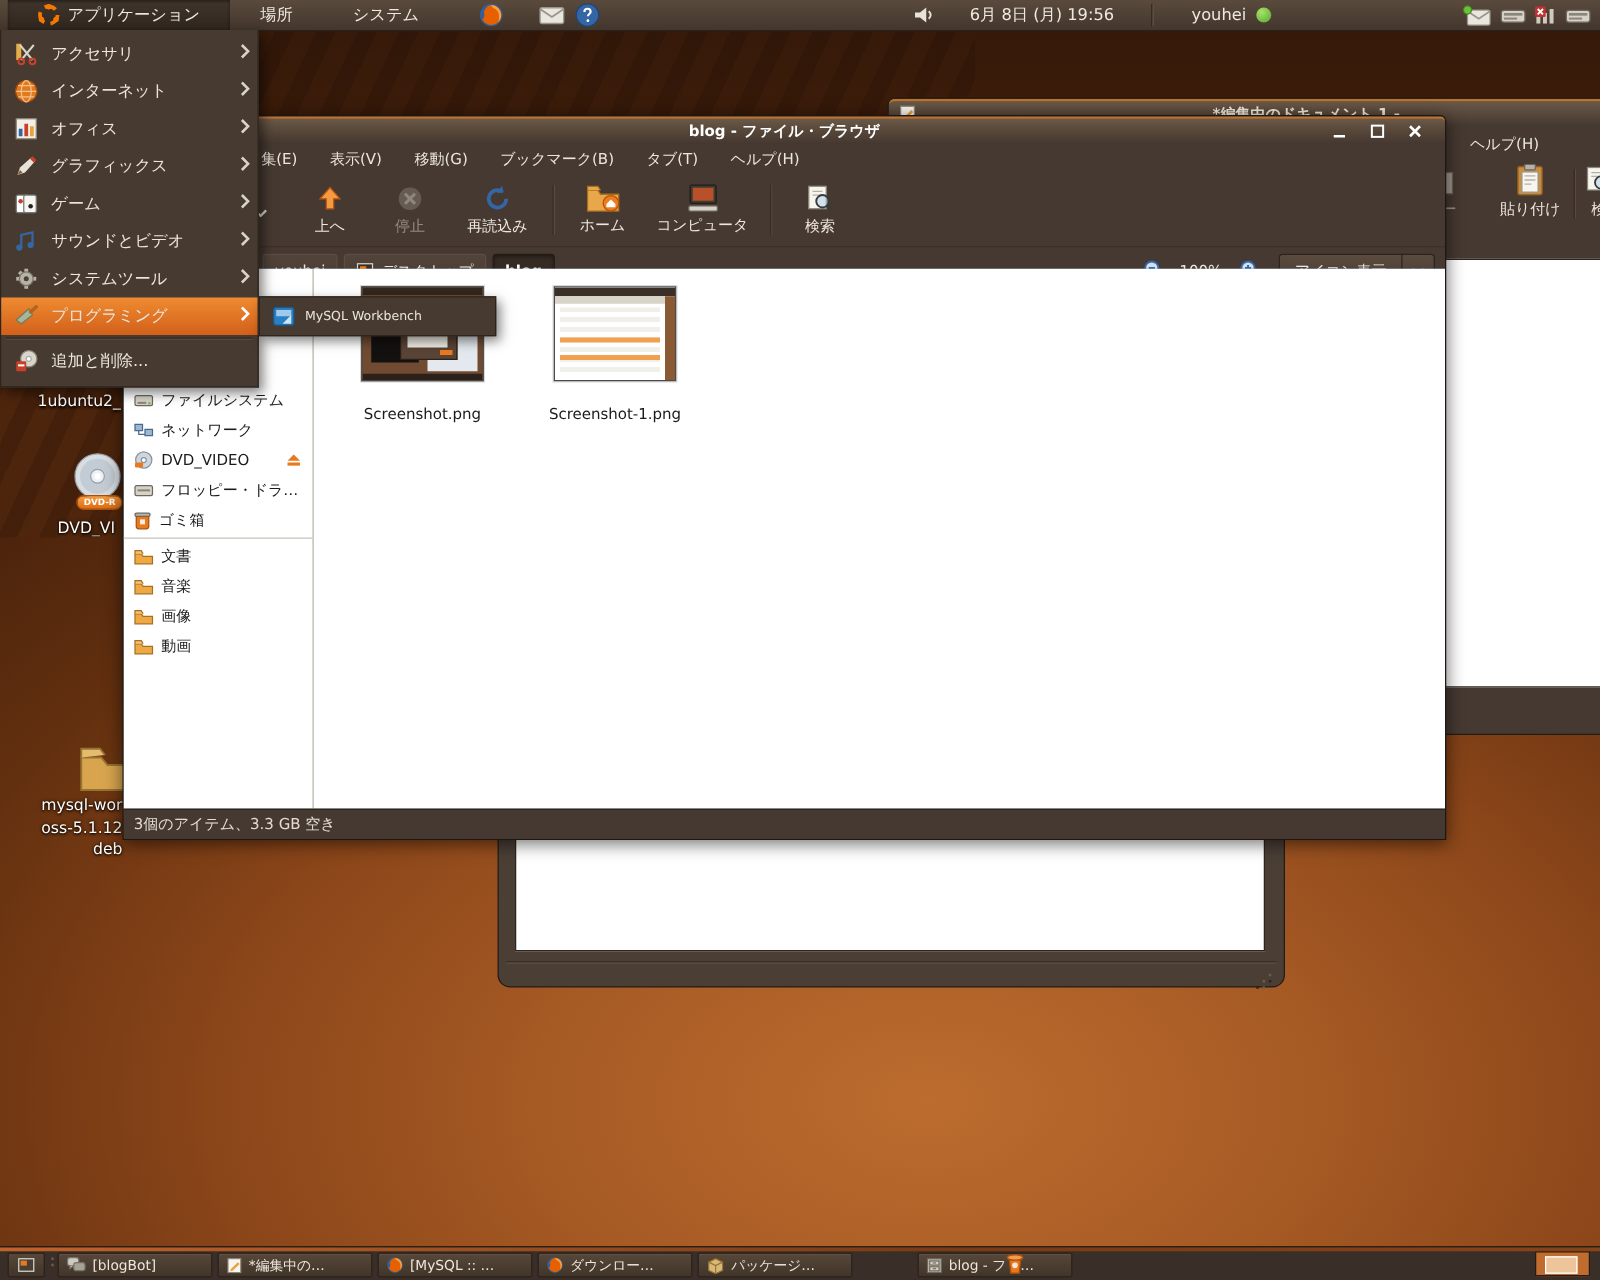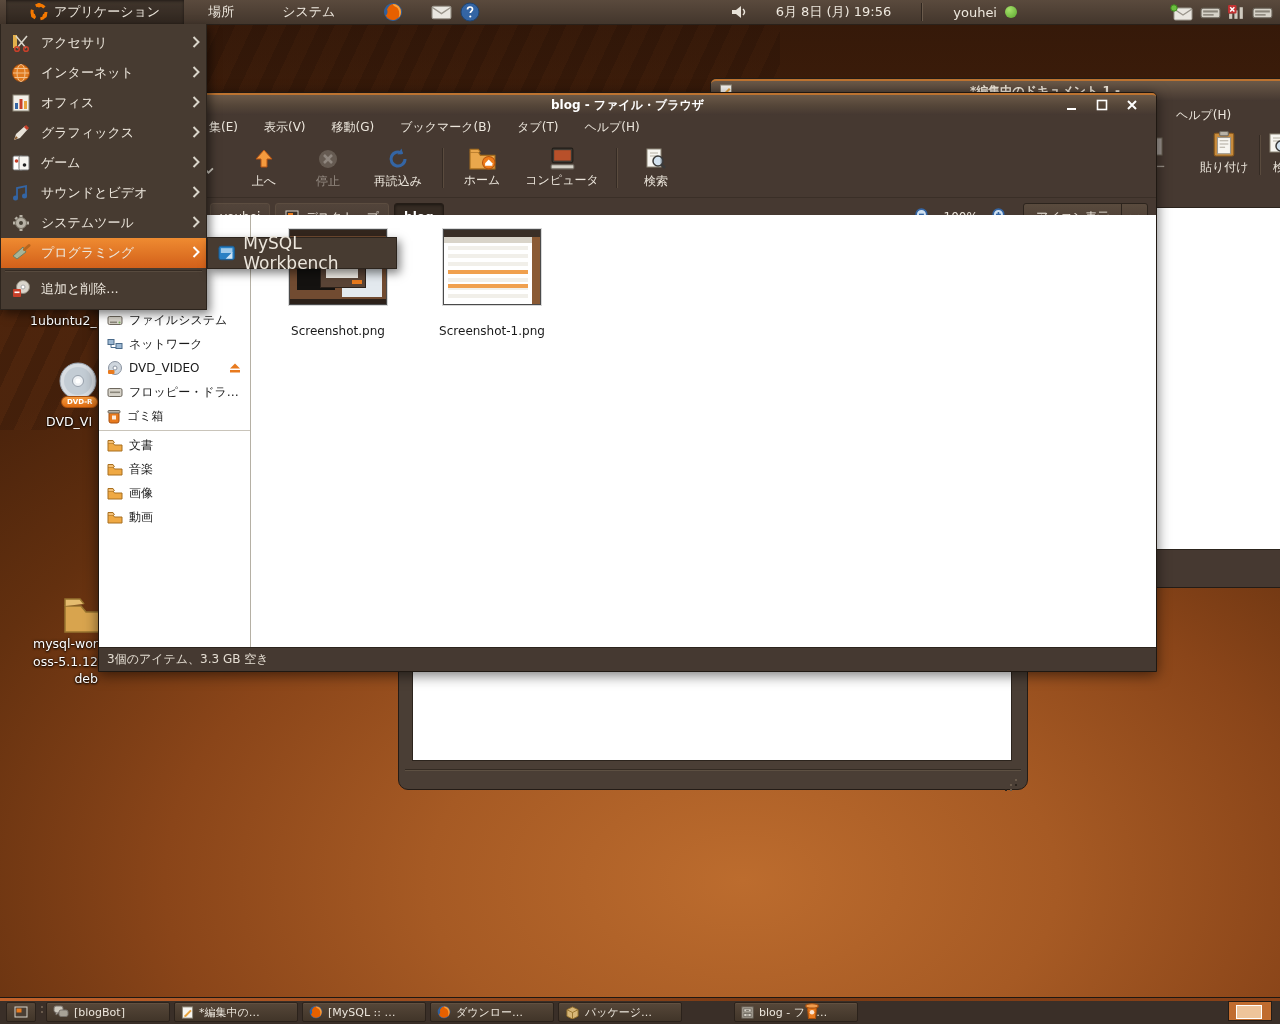--- a/index.html
+++ b/index.html
@@ -25,21 +25,21 @@
   
   .appmenu{position:absolute;left:0;top:24px;width:207px;height:286px;z-index:50;
     background:#473b31;border:1px solid #2c241d;border-top:none;box-shadow:3px 4px 9px rgba(0,0,0,.5);
     box-sizing:border-box;padding-top:4px;}
   .mitem{height:30px;display:flex;align-items:center;gap:10px;padding:0 6px 0 10px;color:#ece6dc;font-size:13px;position:relative;}
   .mitem .arrow{margin-left:auto;}
   .mitem.active{background:linear-gradient(#ef8b31,#d2601a);}
   .msep{height:1px;background:#352b23;border-bottom:1px solid #574a3e;margin:2px 4px;}
   .submenu{position:absolute;left:207px;top:237px;width:190px;height:32px;z-index:51;
     background:#473b31;border:1px solid #2c241d;box-shadow:3px 4px 9px rgba(0,0,0,.5);
-    display:flex;align-items:center;gap:8px;padding-left:10px;box-sizing:border-box;color:#ece6dc;font-size:17px;}
+    display:flex;align-items:center;gap:8px;padding-left:10px;box-sizing:border-box;color:#ece6dc;font-size:10px;}
 
   
   .fb{position:absolute;left:98px;top:92px;width:1059px;height:580px;z-index:10;
     border:1px solid #1f1812;border-radius:5px 5px 0 0;box-shadow:0 3px 14px rgba(0,0,0,.55);
     background:#463931;box-sizing:border-box;}
   .titlebar{height:22px;border-radius:4px 4px 0 0;border-top:2px solid #bd7330;box-sizing:border-box;
     background:linear-gradient(#6b5948 0%,#544538 55%,#453831 100%);
     display:flex;align-items:center;position:relative;}
   .title{position:absolute;left:0;right:0;text-align:center;color:#fff;font-weight:bold;font-size:12px;}
   .winctrl{position:absolute;right:8px;top:0;height:20px;display:flex;gap:14px;align-items:center;z-index:2;}

